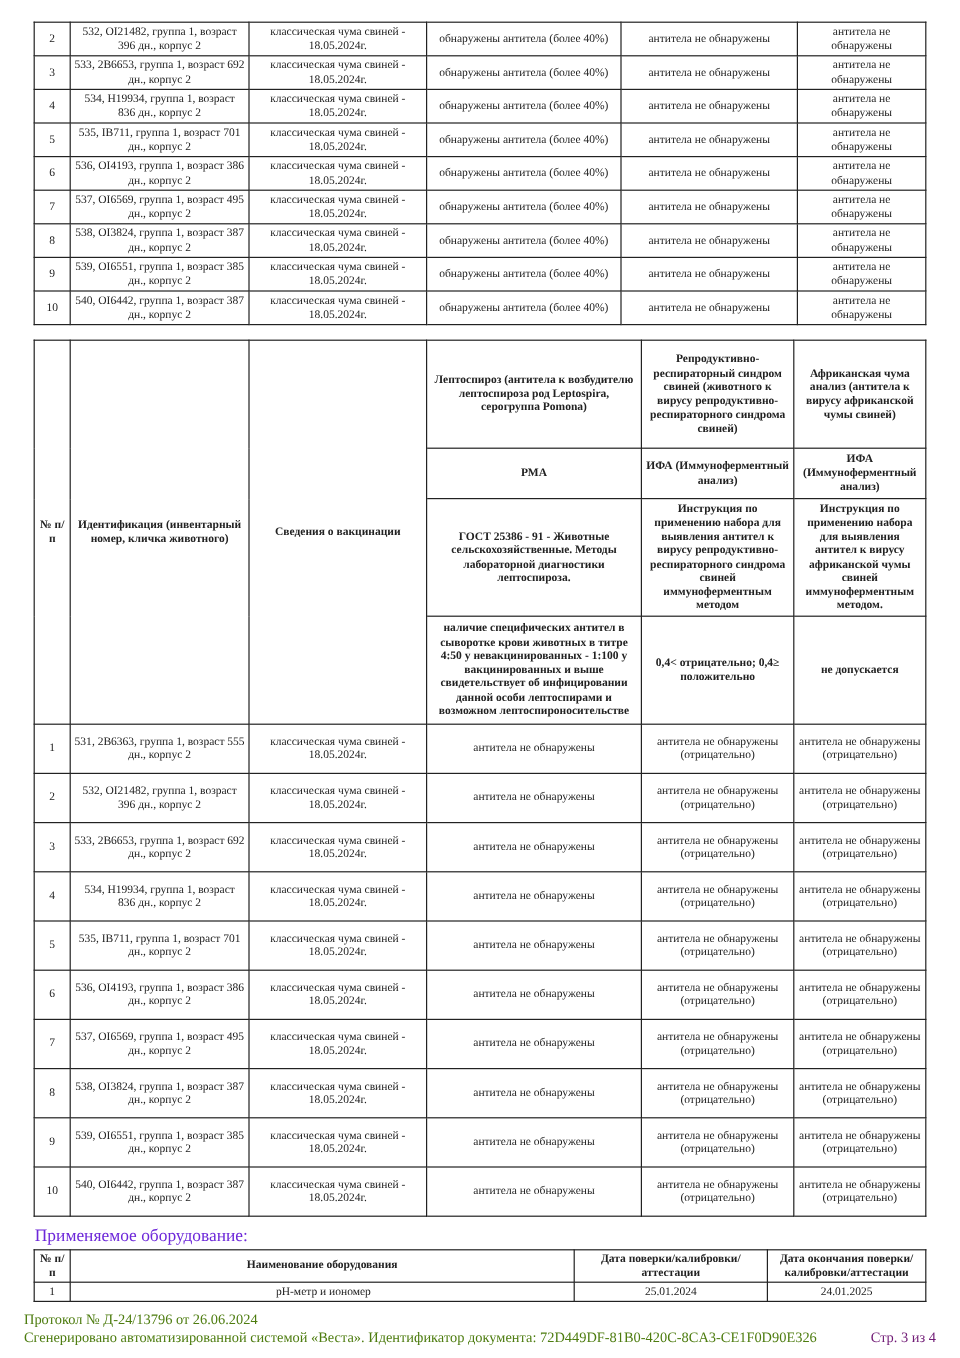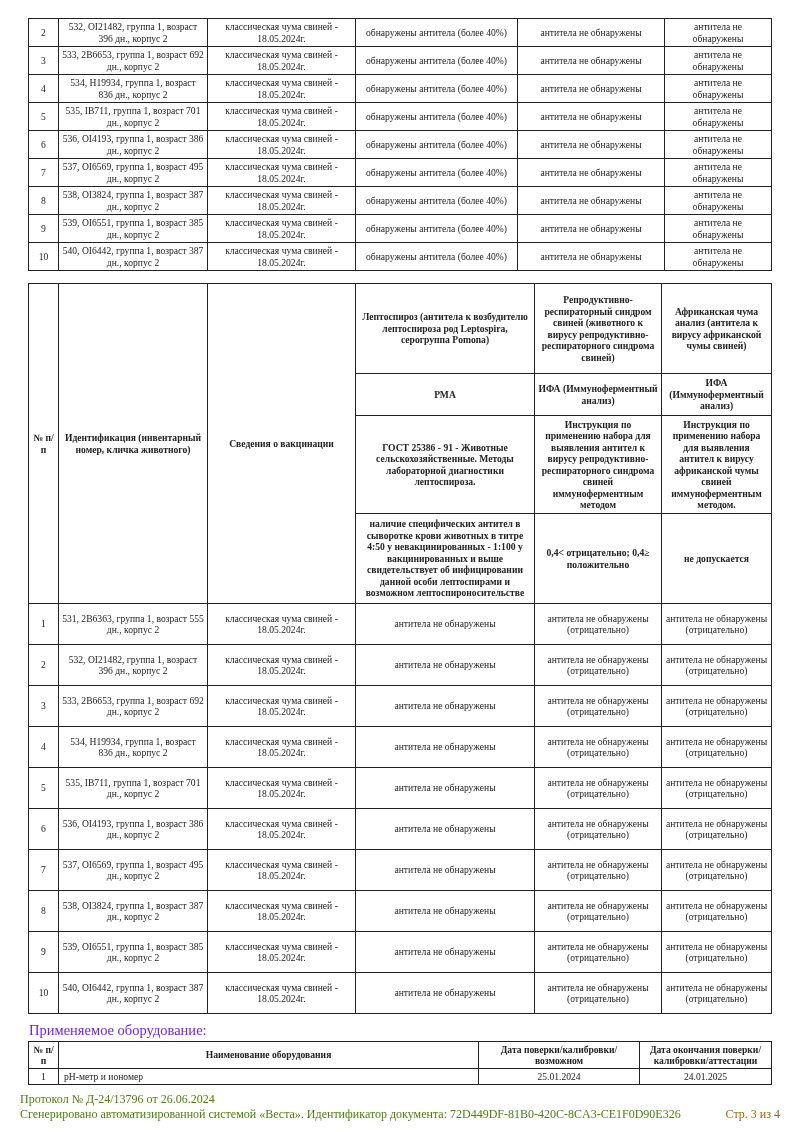--- a/index.html
+++ b/index.html
@@ -22,28 +22,28 @@
     .h-r2 { height: 42px; }
     .h-r3 { height: 98px; }
     .h-r4 { height: 90px; }
     #equip-title {
       position: absolute; left: 29px; top: 1022px; font-size: 14.5px;
       font-family: "Liberation Serif", serif; color: #6d28d9;
     }
     #t3 { left: 28px; top: 1041px; width: 743px; }
     #t3 thead tr { height: 27px; }
     #t3 tbody tr { height: 16px; }
-    #t3 td.left { text-align: left; padding-left: 5px; }
+    #t3 td.left { text-align: center; padding-left: 5px; }
     .footer-line {
       position: absolute; left: 20px; font-size: 12px; color: #4d7c0f;
       font-family: "Liberation Serif", serif; white-space: nowrap;
     }
     #footer-protocol { top: 1092px; }
     #footer-generated { top: 1107px; }
-    #footer-page { position: absolute; right: 20px; top: 1107px; font-size: 12px; color: #a16207; white-space: nowrap; }
+    #footer-page { position: absolute; right: 20px; top: 1107px; font-size: 12px; color: #701a75; white-space: nowrap; }
   </style>
 </head>
 <body>
 
 <table id="t1">
   <colgroup>
     <col style="width:30px">
       <col style="width:149px">
       <col style="width:148px">
     <col style="width:162px">
@@ -249,21 +249,21 @@
   <colgroup>
     <col style="width:30px">
       <col style="width:420px">
       <col style="width:161px">
       <col style="width:132px">
   </colgroup>
   <thead>
     <tr>
       <th>№ п/п</th>
       <th>Наименование оборудования</th>
-      <th>Дата поверки/калибровки/возможном</th>
+      <th>Дата поверки/калибровки/аттестации</th>
       <th>Дата окончания поверки/калибровки/аттестации</th>
     </tr>
   </thead>
   <tbody id="t3-body">
       <tr>
         <td>1</td>
         <td class="left">pH-метр и иономер</td>
         <td>25.01.2024</td>
         <td>24.01.2025</td>
       </tr>

